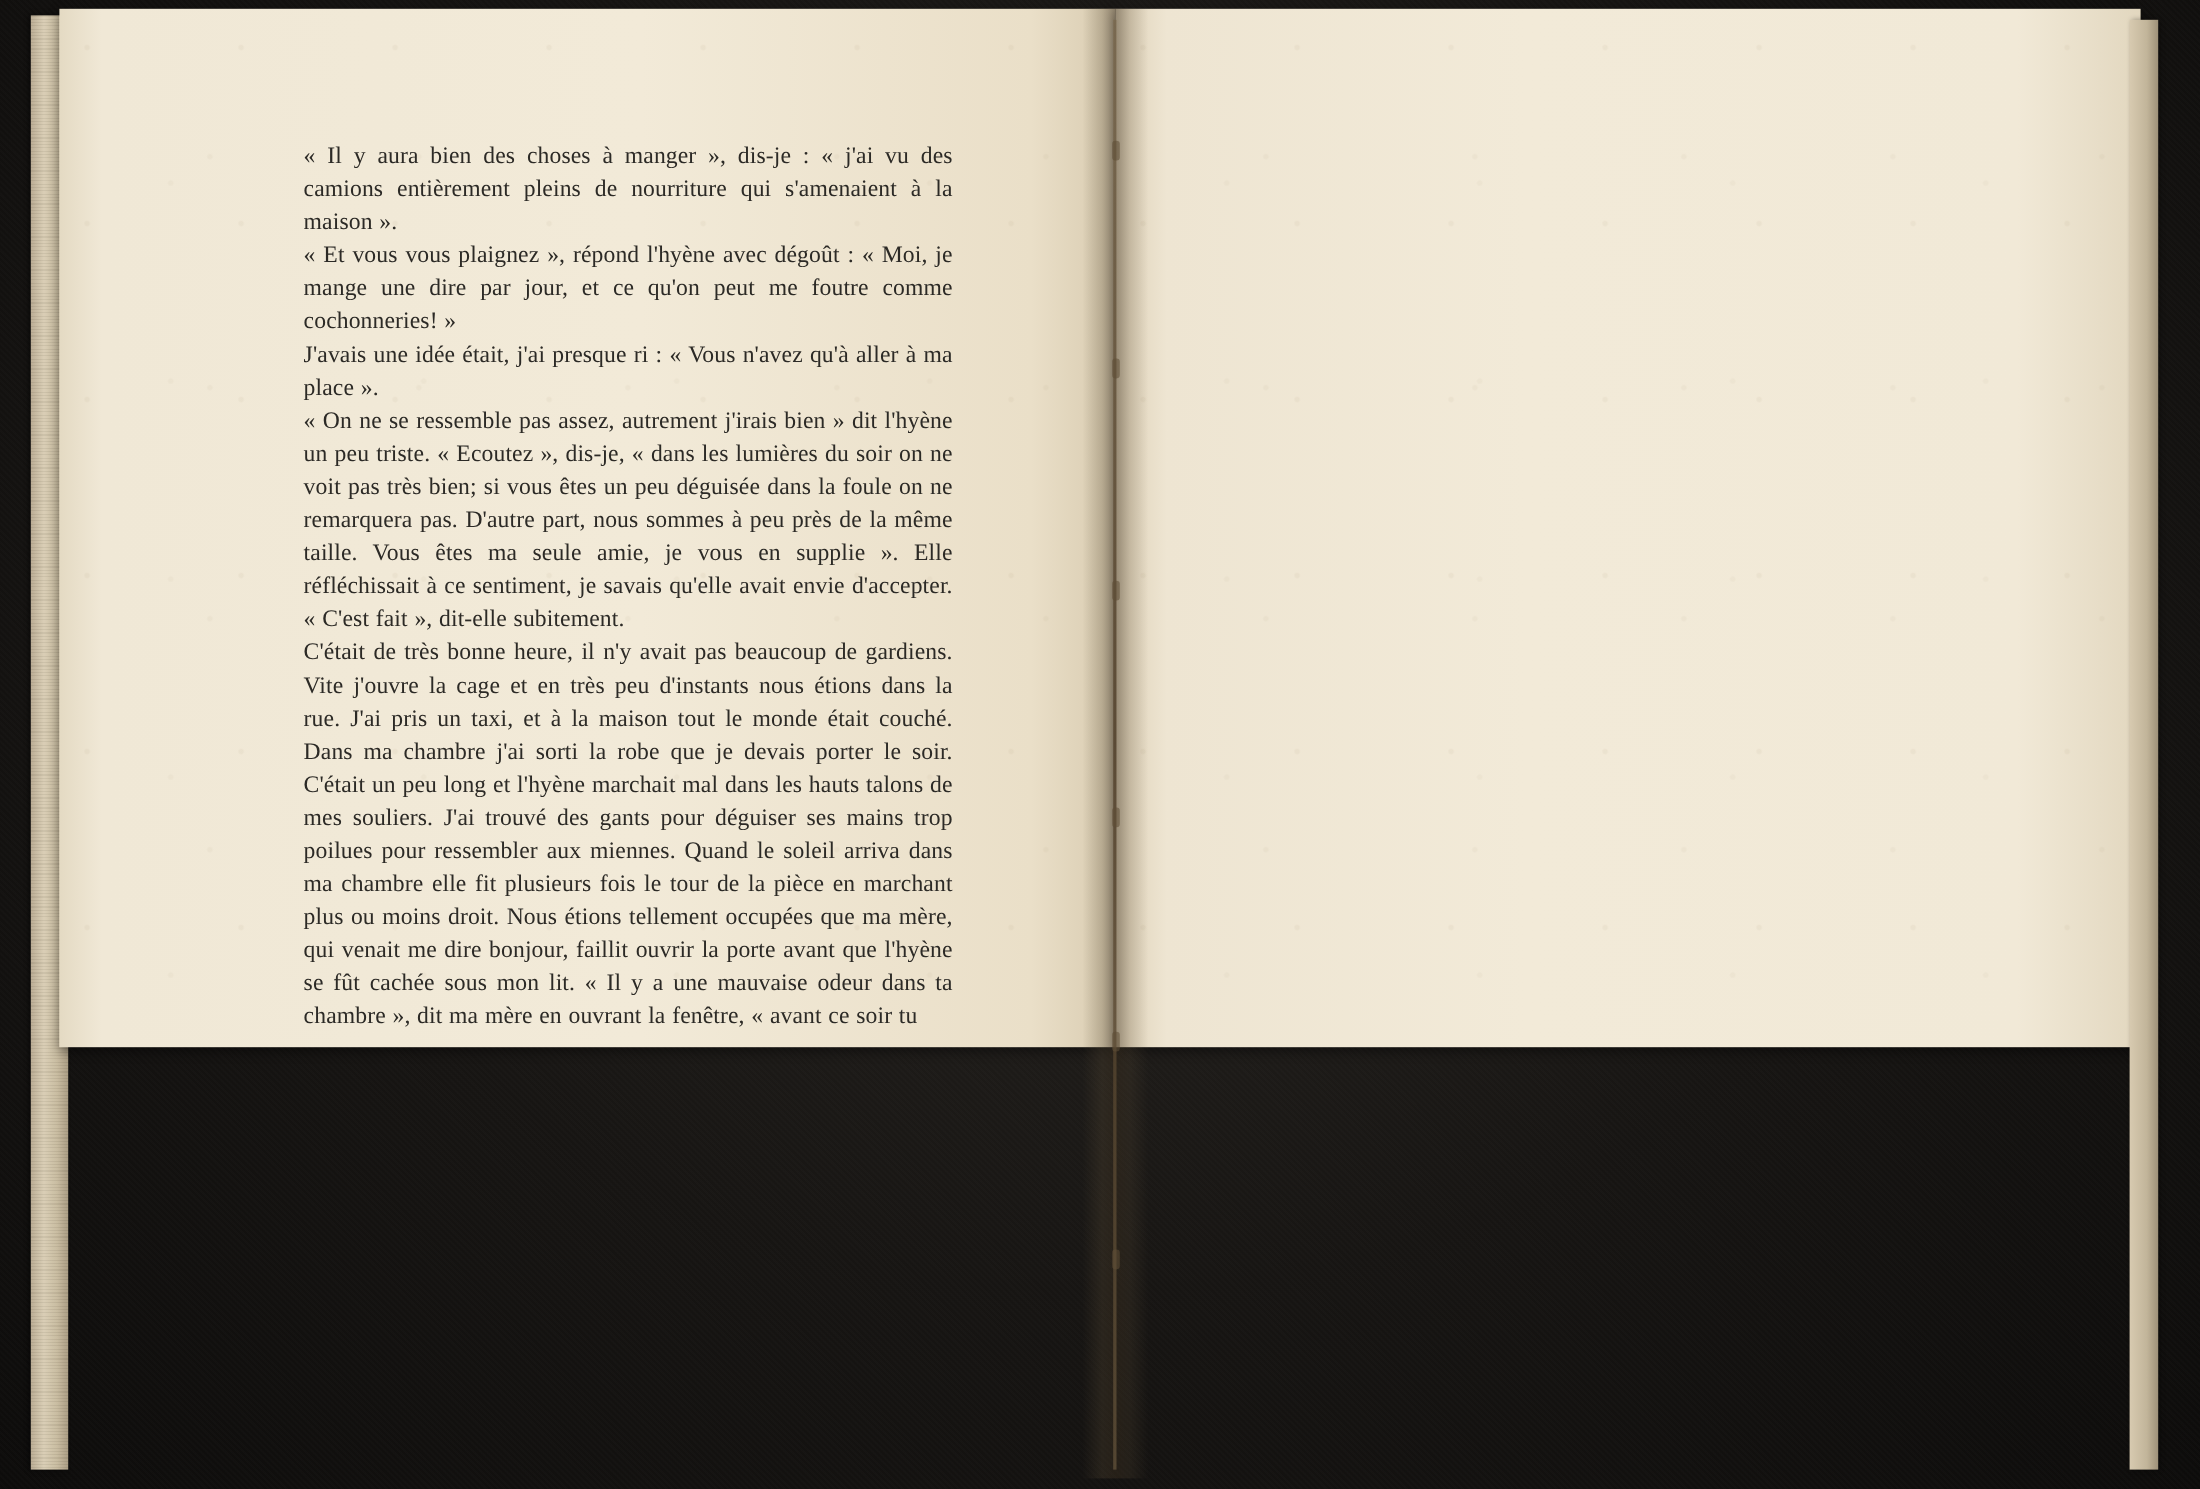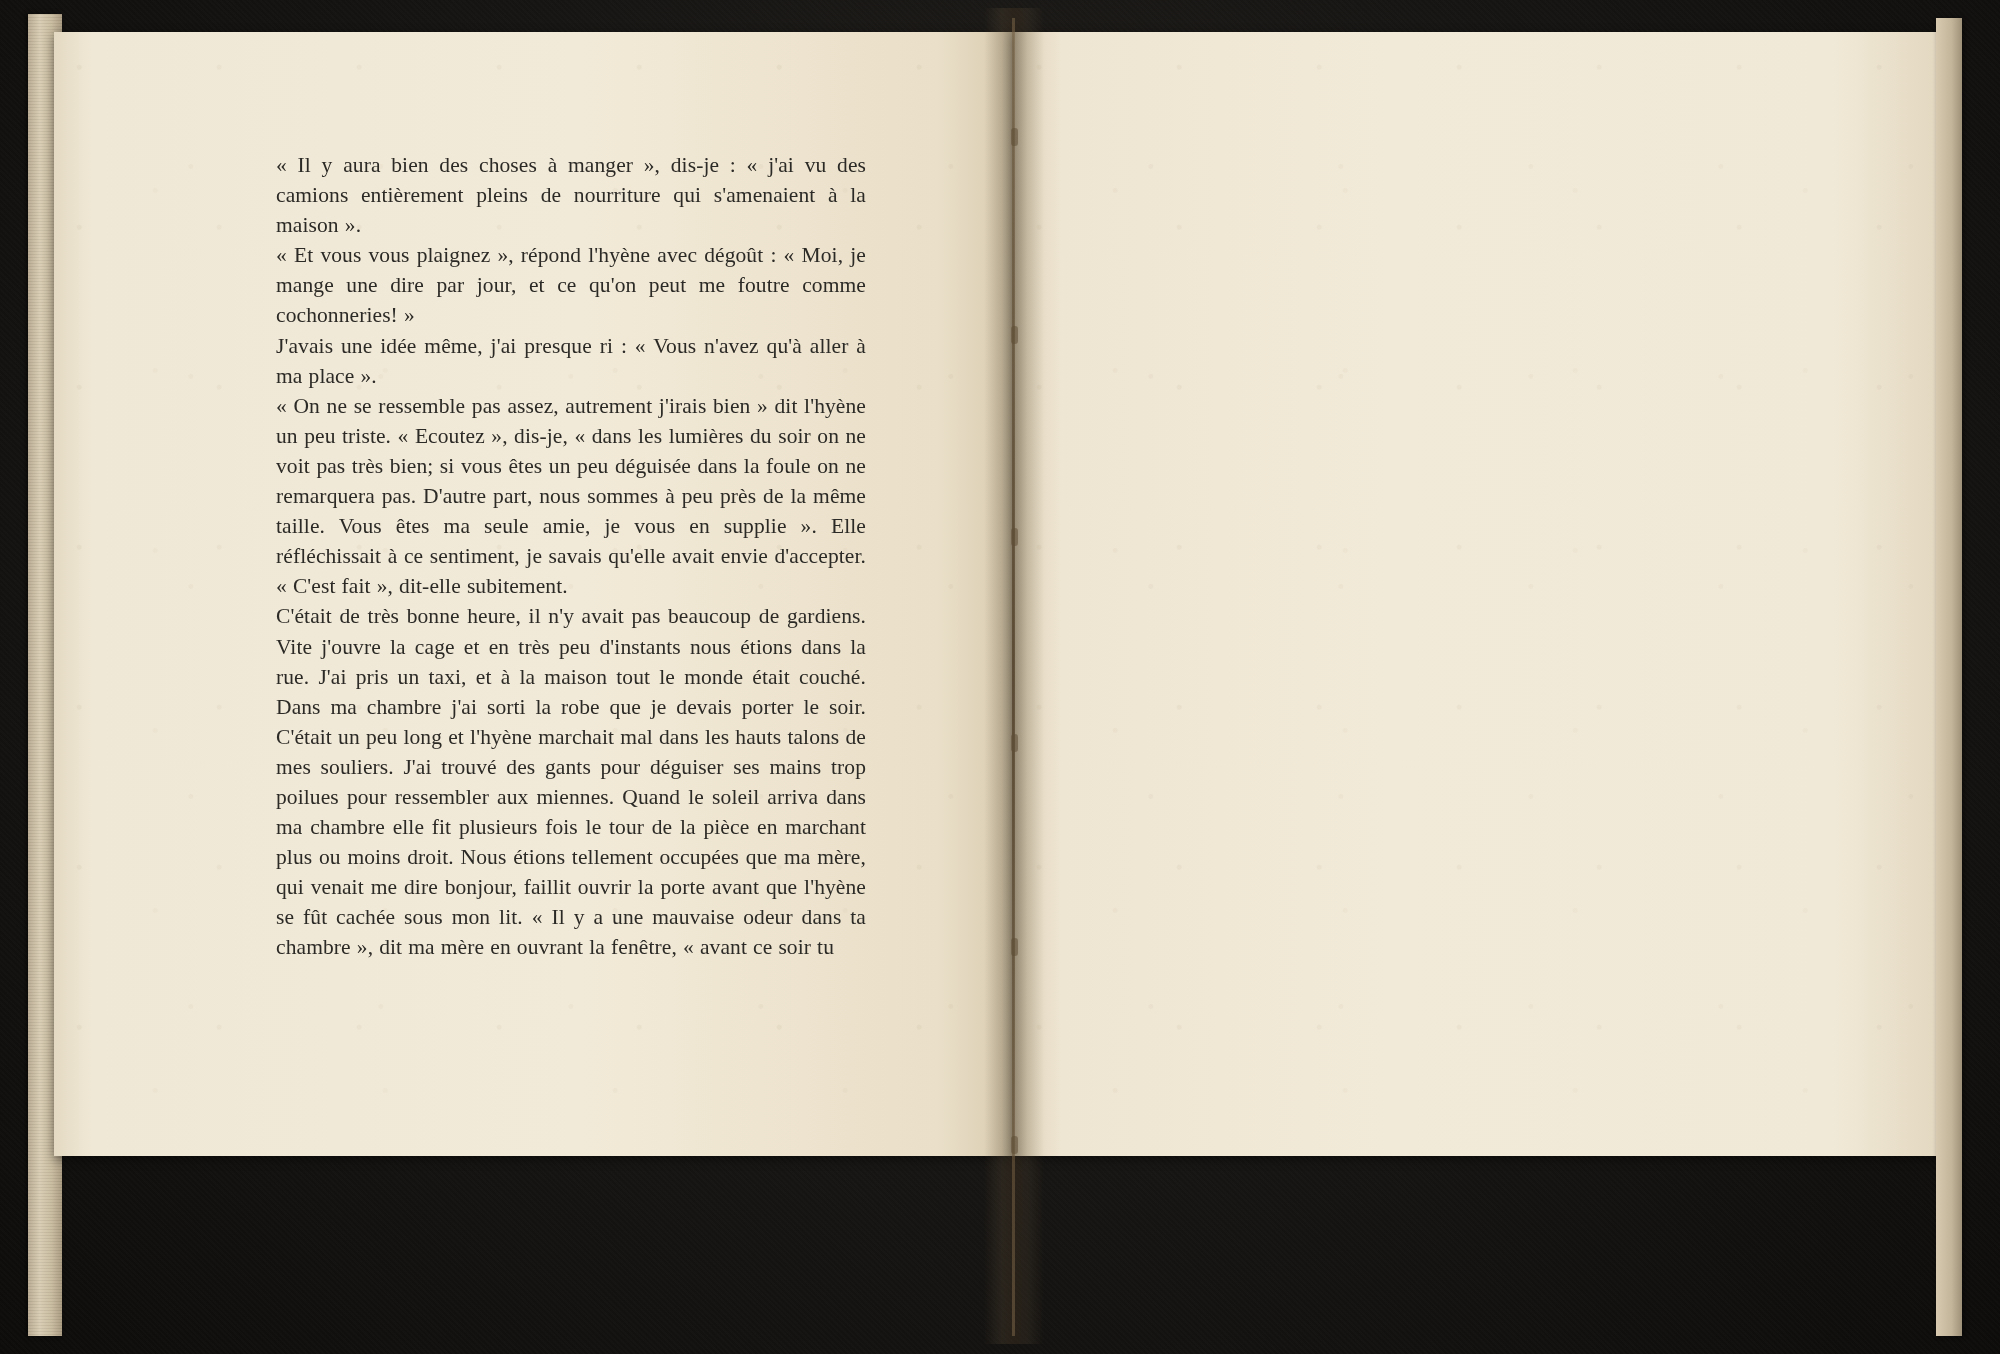--- a/index.html
+++ b/index.html
@@ -51,23 +51,22 @@
   .edge-left::before{
     content:"";
     position:absolute; inset:0;
     background: repeating-linear-gradient(180deg, rgba(0,0,0,0.10) 0 1px, rgba(255,255,255,0.05) 1px 3px);
     opacity:.55;
   }
 
   .page {
     position: absolute;
     top: 0;
-    height: 1124px;
+    height: 944px;
     background: #efe7d4;
-    margin-top: 24px;
   }
   .page-left {
     left: 26px;
     width: 960px;
     background:
       linear-gradient(90deg, #e4dac3 0%, #f0e8d6 4%, #f2ead8 55%, #eadfc8 92%, #d8cbb0 100%);
     box-shadow: 0 3px 10px rgba(0,0,0,0.45);
   }
   .page-right {
     left: 986px;
@@ -155,21 +154,21 @@
 
 <div class="book">
 
   <div class="edge-left"></div>
 
   <div class="page page-left">
     <div class="grain"></div>
     <div class="text-col">
       <p>« Il y aura bien des choses à manger », dis-je : « j'ai vu des camions entièrement pleins de nourriture qui s'amenaient à la maison ».</p>
       <p>« Et vous vous plaignez », répond l'hyène avec dégoût : « Moi, je mange une dire par jour, et ce qu'on peut me foutre comme cochonneries! »</p>
-      <p>J'avais une idée même, j'ai presque ri : « Vous n'avez qu'à aller à ma place ».</p>
+      <p>J'avais une idée était, j'ai presque ri : « Vous n'avez qu'à aller à ma place ».</p>
       <p>« On ne se ressemble pas assez, autrement j'irais bien » dit l'hyène un peu triste. « Ecoutez », dis-je, « dans les lumières du soir on ne voit pas très bien; si vous êtes un peu déguisée dans la foule on ne remarquera pas. D'autre part, nous sommes à peu près de la même taille. Vous êtes ma seule amie, je vous en supplie ». Elle réfléchissait à ce sentiment, je savais qu'elle avait envie d'accepter. « C'est fait », dit-elle subitement.</p>
       <p>C'était de très bonne heure, il n'y avait pas beaucoup de gardiens. Vite j'ouvre la cage et en très peu d'instants nous étions dans la rue. J'ai pris un taxi, et à la maison tout le monde était couché. Dans ma chambre j'ai sorti la robe que je devais porter le soir. C'était un peu long et l'hyène marchait mal dans les hauts talons de mes souliers. J'ai trouvé des gants pour déguiser ses mains trop poilues pour ressembler aux miennes. Quand le soleil arriva dans ma chambre elle fit plusieurs fois le tour de la pièce en marchant plus ou moins droit. Nous étions tellement occupées que ma mère, qui venait me dire bonjour, faillit ouvrir la porte avant que l'hyène se fût cachée sous mon lit. « Il y a une mauvaise odeur dans ta chambre », dit ma mère en ouvrant la fenêtre, « avant ce soir tu</p>
     </div>
   </div>
 
   <div class="page page-right">
     <div class="grain"></div>
 
   </div>
 

